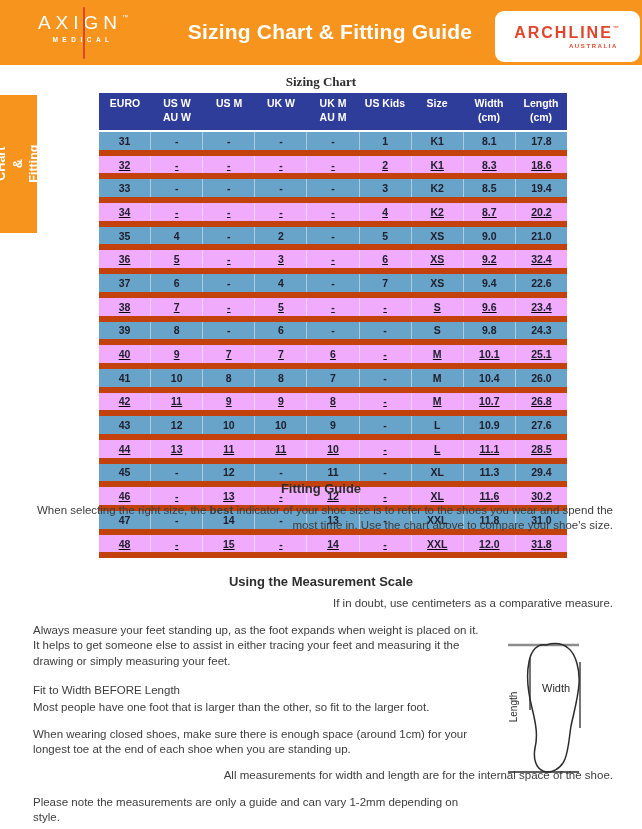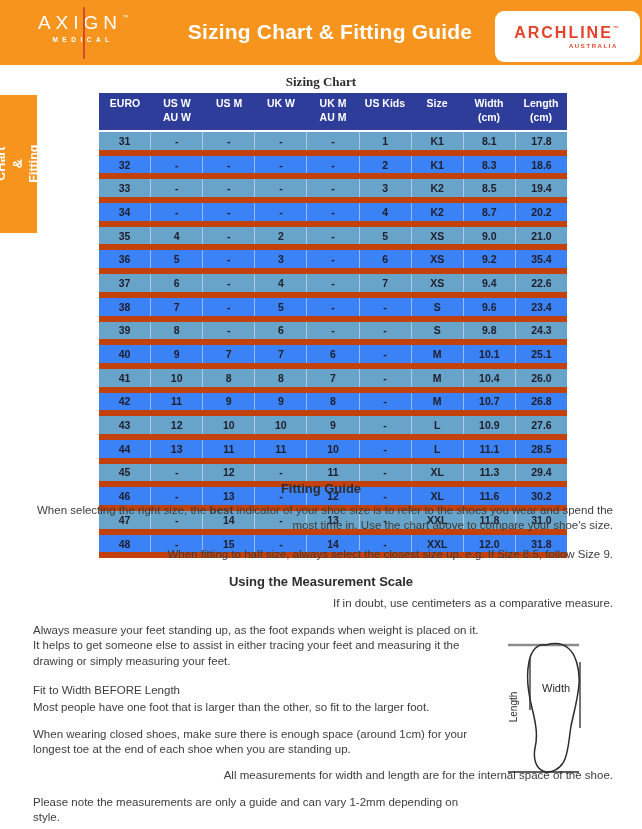--- a/index.html
+++ b/index.html
@@ -60,21 +60,21 @@
   .table { position:absolute; top:93px; left:85px; width:468px;padding-left:14px; }
   .thead {
     display:flex; height:37px; background:#2E3D9A; border-bottom:2px solid #fff;
   }
   .hcell {
     flex:1; text-align:center; color:#fff; font-weight:700; font-size:10.5px;
     line-height:1.3; padding-top:4px; white-space:pre-line;
   }
   .trow { display:flex; height:17.7px; border-bottom:6px solid #c2410c; align-items:center; }
   .trow.teal { background:#68A4C9; }
-  .trow.lav  { background:#3b82f6; }
+  .trow.lav  { background:#f0abfc;text-decoration:underline; }
   .tcell {
     flex:1; text-align:center; font-size:10.5px; font-weight:700; color:#20202e;
     border-left:1px solid rgba(255,255,255,0.45); height:100%;
     display:flex; align-items:center; justify-content:center;
   }
   .tcell:first-child { border-left:none; }
 
   
   .para {
     position:absolute; left:33px; color:#3d3d3d; font-size:11.5px; line-height:1.34;
@@ -185,21 +185,21 @@
         </div>
         <div class="trow lav">
           <div class="tcell">36</div>
           <div class="tcell">5</div>
           <div class="tcell">-</div>
           <div class="tcell">3</div>
           <div class="tcell">-</div>
           <div class="tcell">6</div>
           <div class="tcell">XS</div>
           <div class="tcell">9.2</div>
-          <div class="tcell">35.4</div>
+          <div class="tcell">32.4</div>
         </div>
         <div class="trow teal">
           <div class="tcell">37</div>
           <div class="tcell">6</div>
           <div class="tcell">-</div>
           <div class="tcell">4</div>
           <div class="tcell">-</div>
           <div class="tcell">7</div>
           <div class="tcell">XS</div>
           <div class="tcell">9.4</div>
@@ -325,21 +325,20 @@
           <div class="tcell">XXL</div>
           <div class="tcell">12.0</div>
           <div class="tcell">31.8</div>
         </div>
       </div>
   </div>
 
   <div class="section-title t-fitting">Fitting Guide</div>
 
   <p class="para w-wide" style="top:503px;"><span>When selecting the right size, the </span><span class="bold">best</span><span> indicator of your shoe size is to refer to the shoes you wear and spend the most time in. Use the chart above to compare your shoe's size.</span></p>
-  <p class="para w-wide" style="top:547px;">When fitting to half size, always select the closest size up. e.g. If Size 8.5, follow Size 9.</p>
 
   <div class="section-title t-measure">Using the Measurement Scale</div>
 
   <p class="para w-wide" style="top:596px;">If in doubt, use centimeters as a comparative measure.</p>
   <p class="para w-narrow" style="top:623px;">Always measure your feet standing up, as the foot expands when weight is placed on it. It helps to get someone else to assist in either tracing your feet and measuring it the drawing or simply measuring your feet.</p>
   <p class="para w-narrow" style="top:683px;">Fit to Width BEFORE Length</p>
   <p class="para w-narrow" style="top:700px;">Most people have one foot that is larger than the other, so fit to the larger foot.</p>
   <p class="para w-narrow" style="top:727px;">When wearing closed shoes, make sure there is enough space (around 1cm) for your longest toe at the end of each shoe when you are standing up.</p>
   <p class="para w-wide" style="top:768px;">All measurements for width and length are for the internal space of the shoe.</p>
   <p class="para w-narrow" style="top:795px;">Please note the measurements are only a guide and can vary 1-2mm depending on style.</p>

